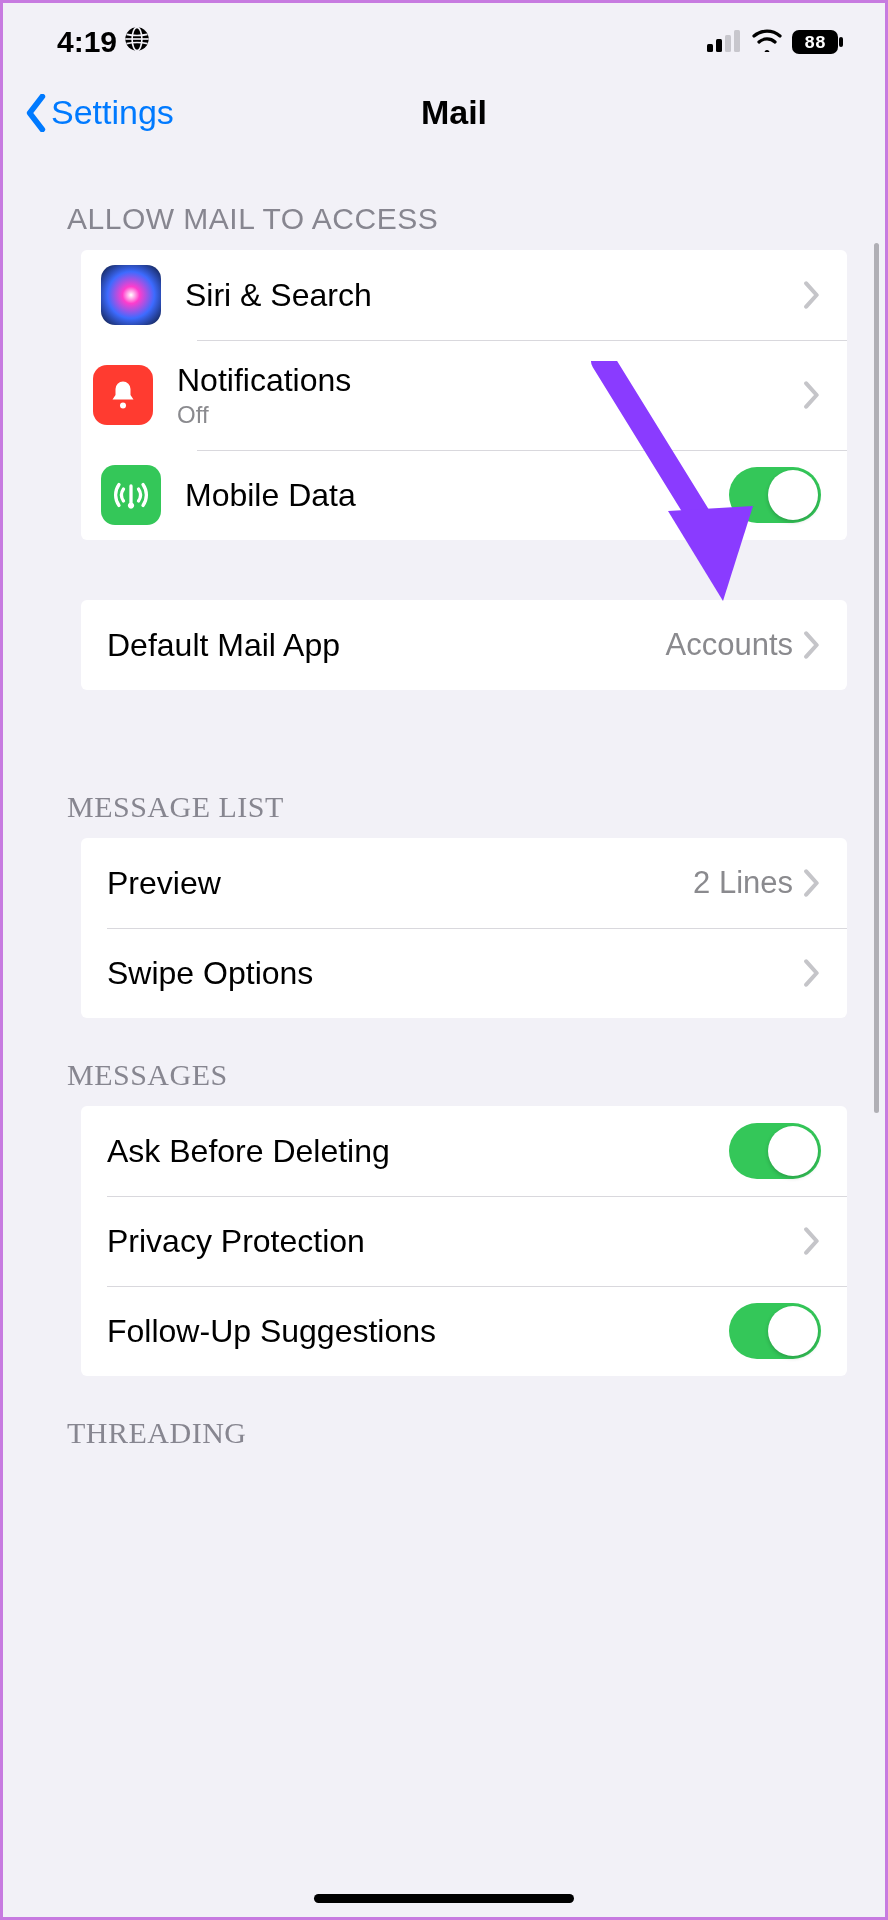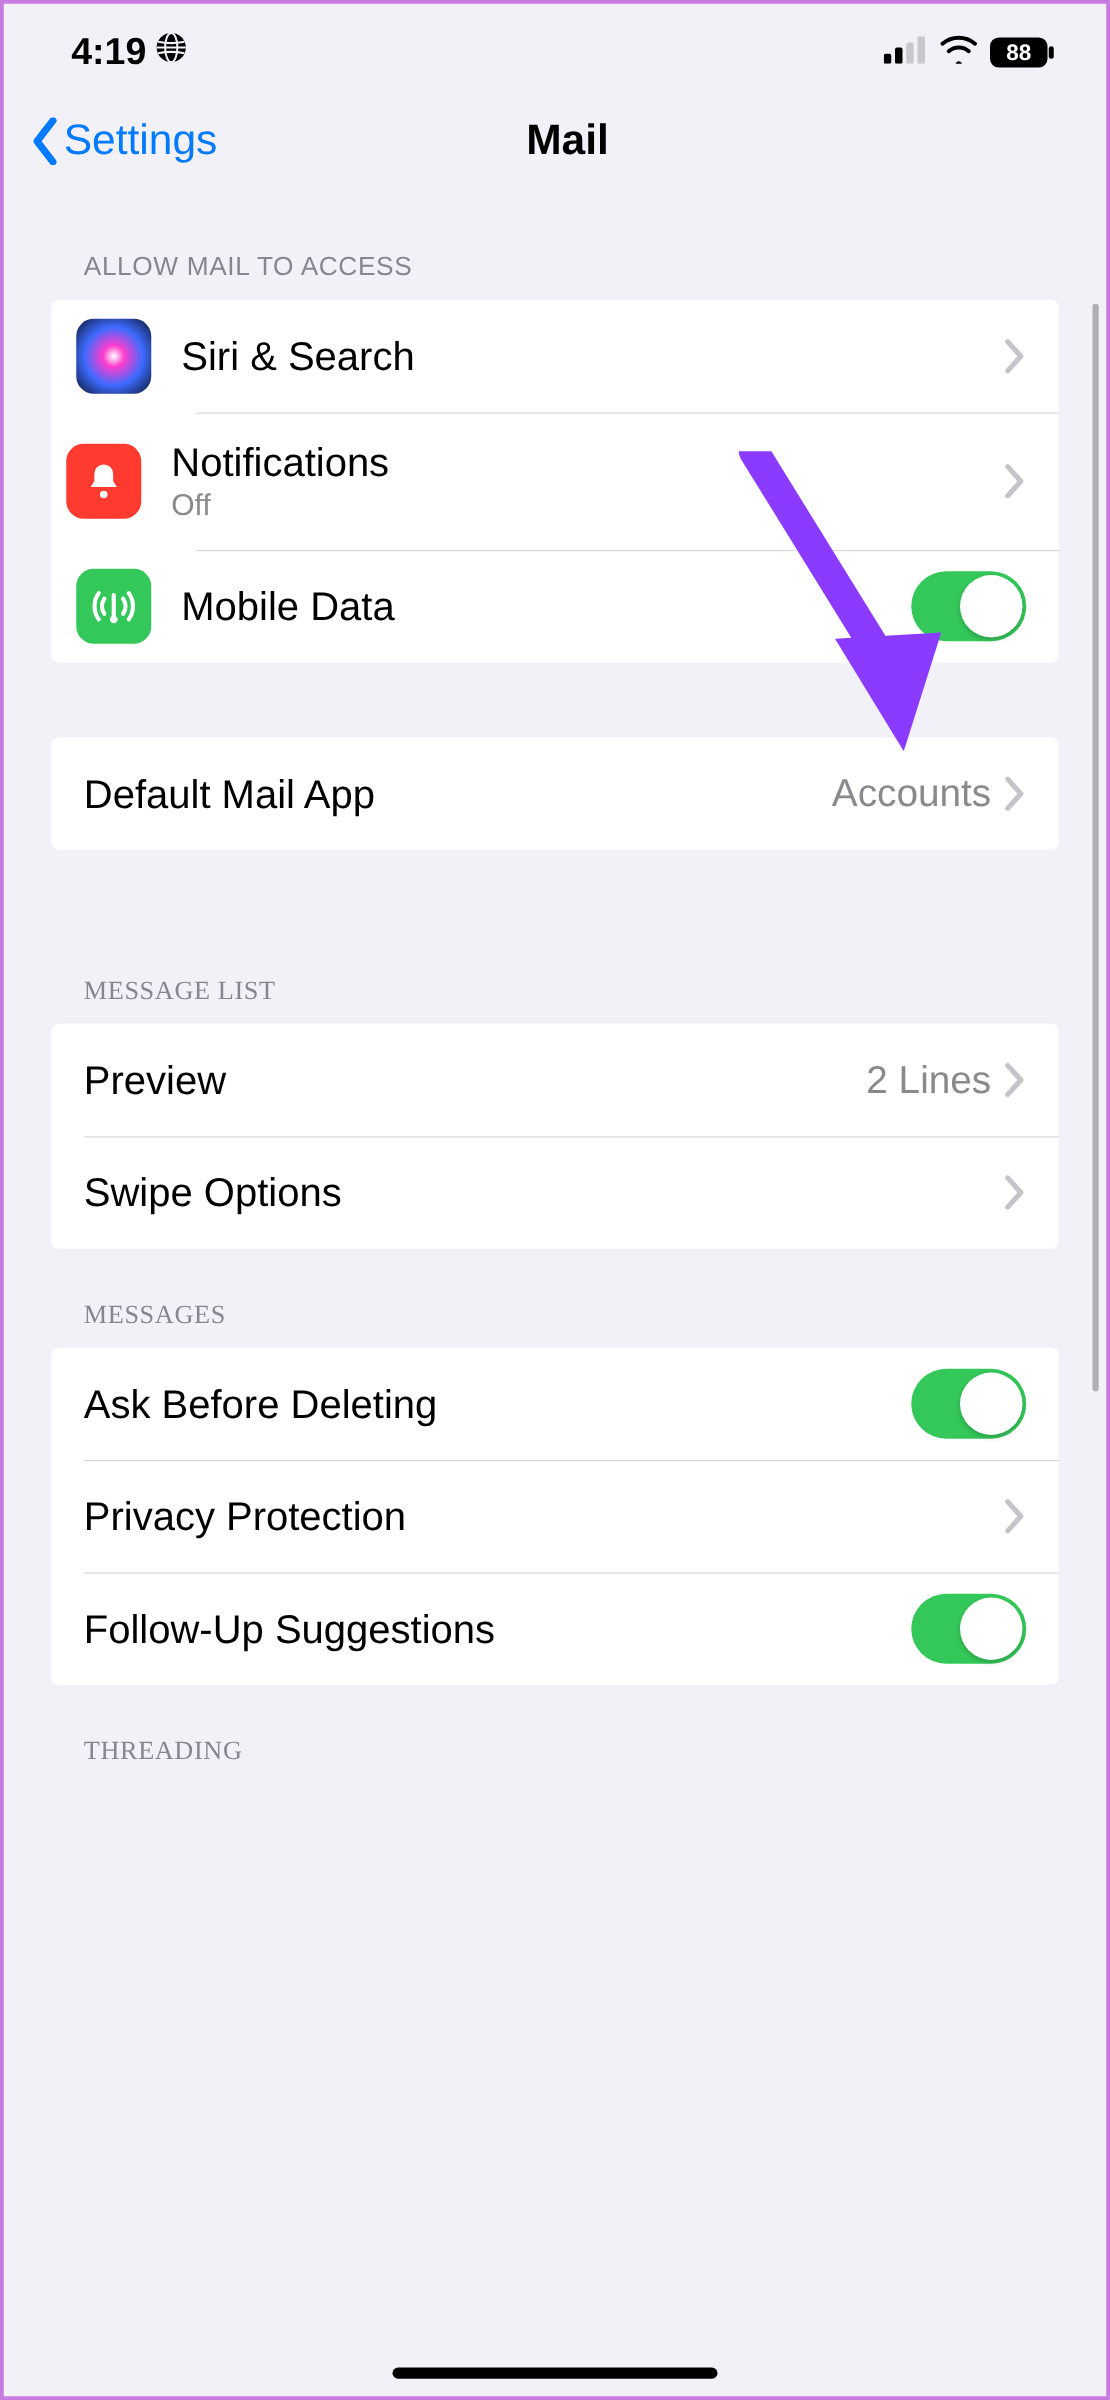--- a/index.html
+++ b/index.html
@@ -57,31 +57,32 @@
     top: 240px;
     width: 5px;
     height: 870px;
     background: #b0afb5;
     border-radius: 3px;
   }
 
   
   .content { padding: 0 38px 0 38px; }
   .section-header {
-    font-size: 21px;
+    font-size: 30px;
     color: #878690;
     letter-spacing: 0.5px;
     padding: 50px 0 14px 26px;
     text-transform: uppercase;
   }
   .section-header.tight { padding-top: 40px; font-family: Liberation Serif, serif; }
   .group {
     background: #fff;
     border-radius: 6px;
     overflow: hidden;
+    margin-left: 40px;
   }
   .row {
     display: flex;
     align-items: center;
     min-height: 90px;
     padding: 0 26px 0 26px;
     position: relative;
   }
   .row + .row::before {
     content: "";
@@ -184,21 +185,21 @@
           <rect x="27" y="0" width="6" height="22" rx="1.5" fill="#c8c7cd"></rect>
         </svg>
     </span>
     <span>
       <svg width="32" height="24" viewBox="0 0 32 24">
           <path d="M16 22 a2.5 2.5 0 1 0 0.001 0 Z" fill="#000"></path>
           <path d="M8 14 a12 12 0 0 1 16 0" fill="none" stroke="#000" stroke-width="3.2" stroke-linecap="round"></path>
           <path d="M3 8 a20 20 0 0 1 26 0" fill="none" stroke="#000" stroke-width="3.2" stroke-linecap="round"></path>
         </svg>
     </span>
-    <span style="display:flex;align-items:center;">
+    <span style="display:flex;align-items:center;font-family:Liberation Mono, monospace;">
       <svg width="54" height="26" viewBox="0 0 54 26">
           <rect x="1" y="1" width="46" height="24" rx="7" fill="#000"></rect>
           <rect x="48" y="8" width="4" height="10" rx="2" fill="#000"></rect>
           <text x="24" y="19" font-size="18" font-weight="700" fill="#fff" text-anchor="middle">88</text>
         </svg>
     </span>
   </div>
 </div>
 
 <div class="nav-bar">

